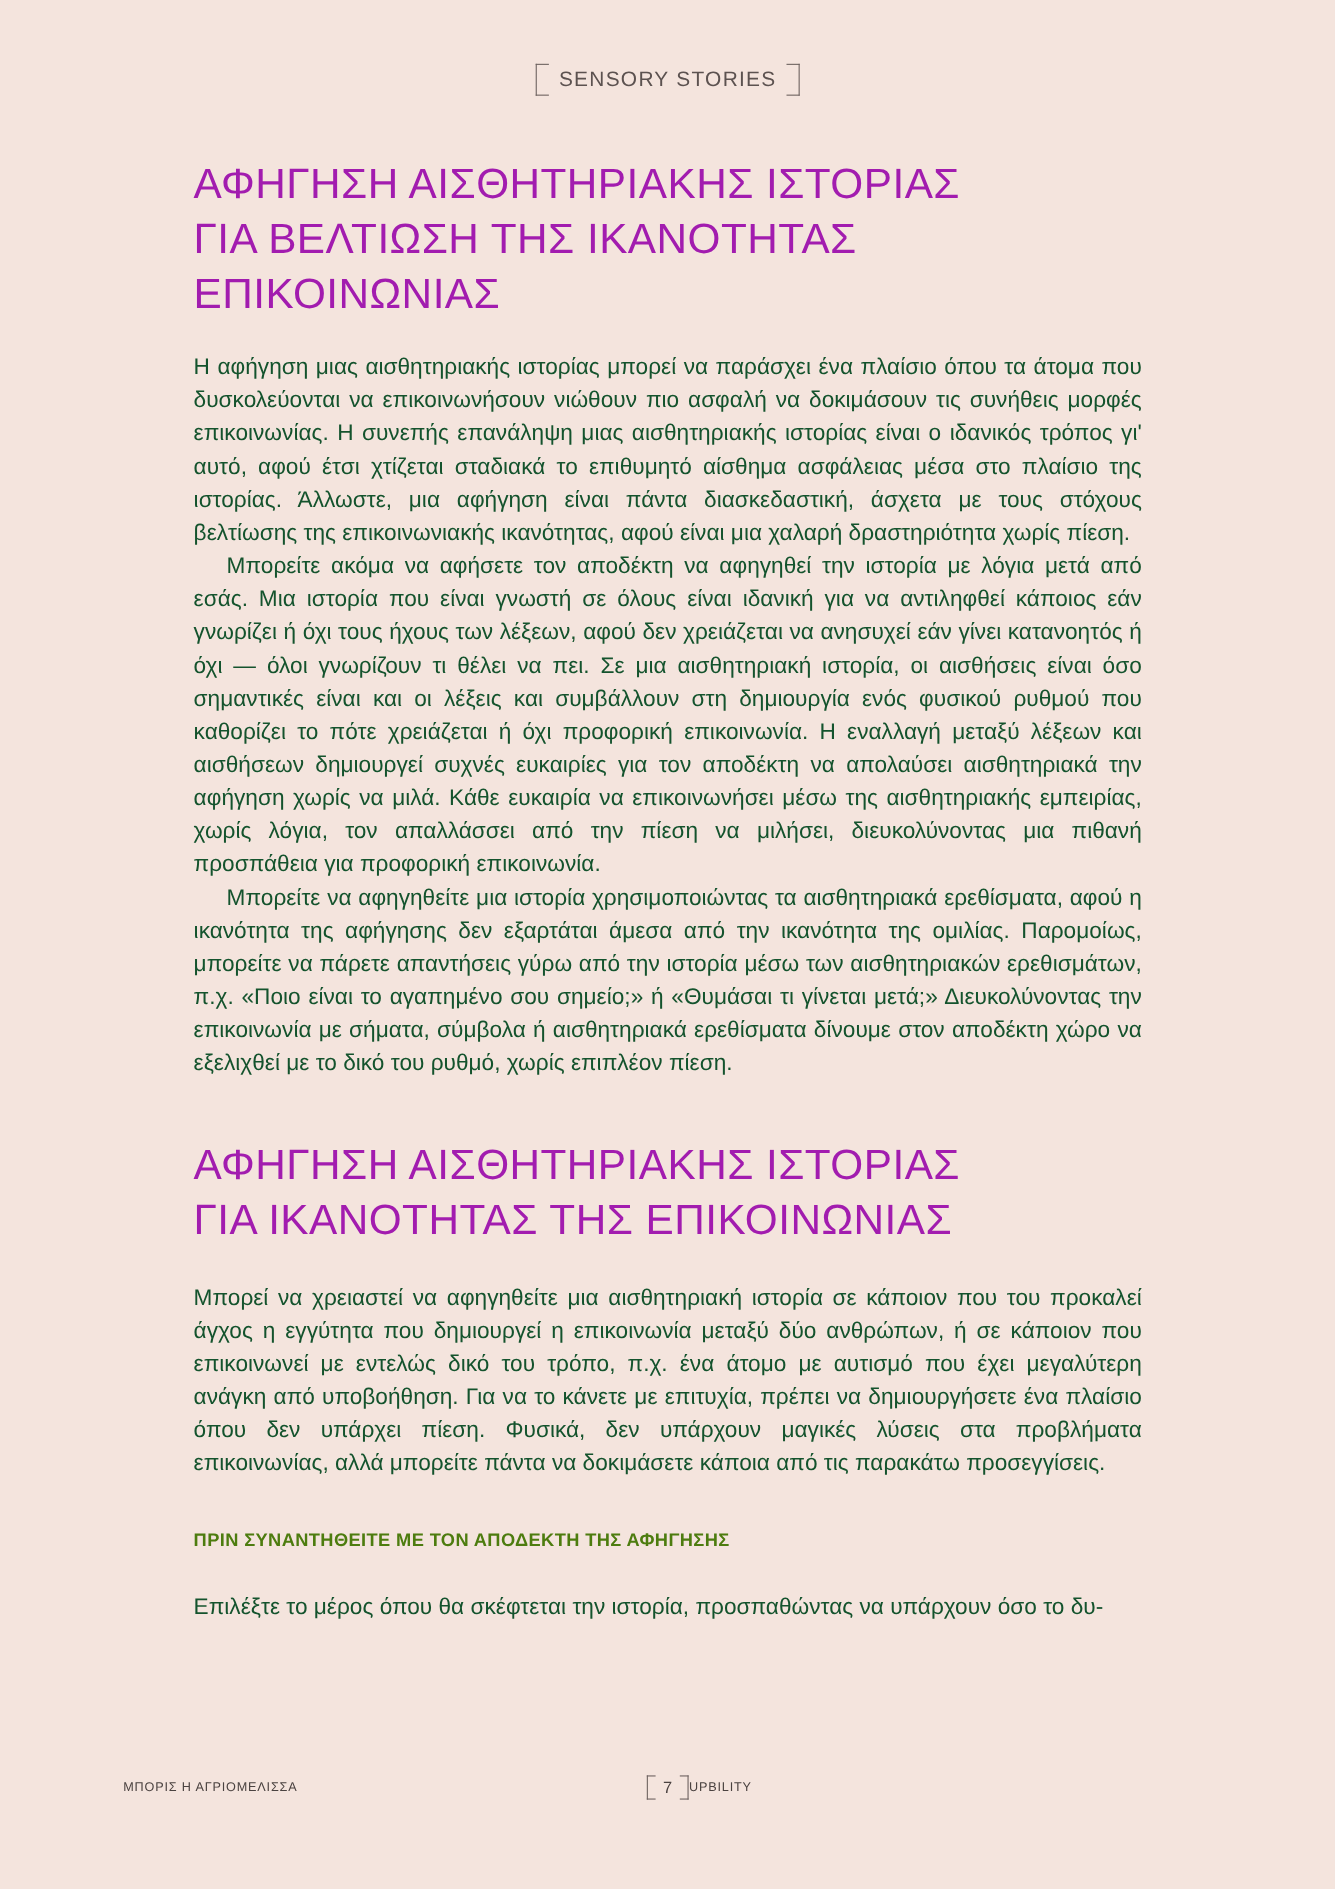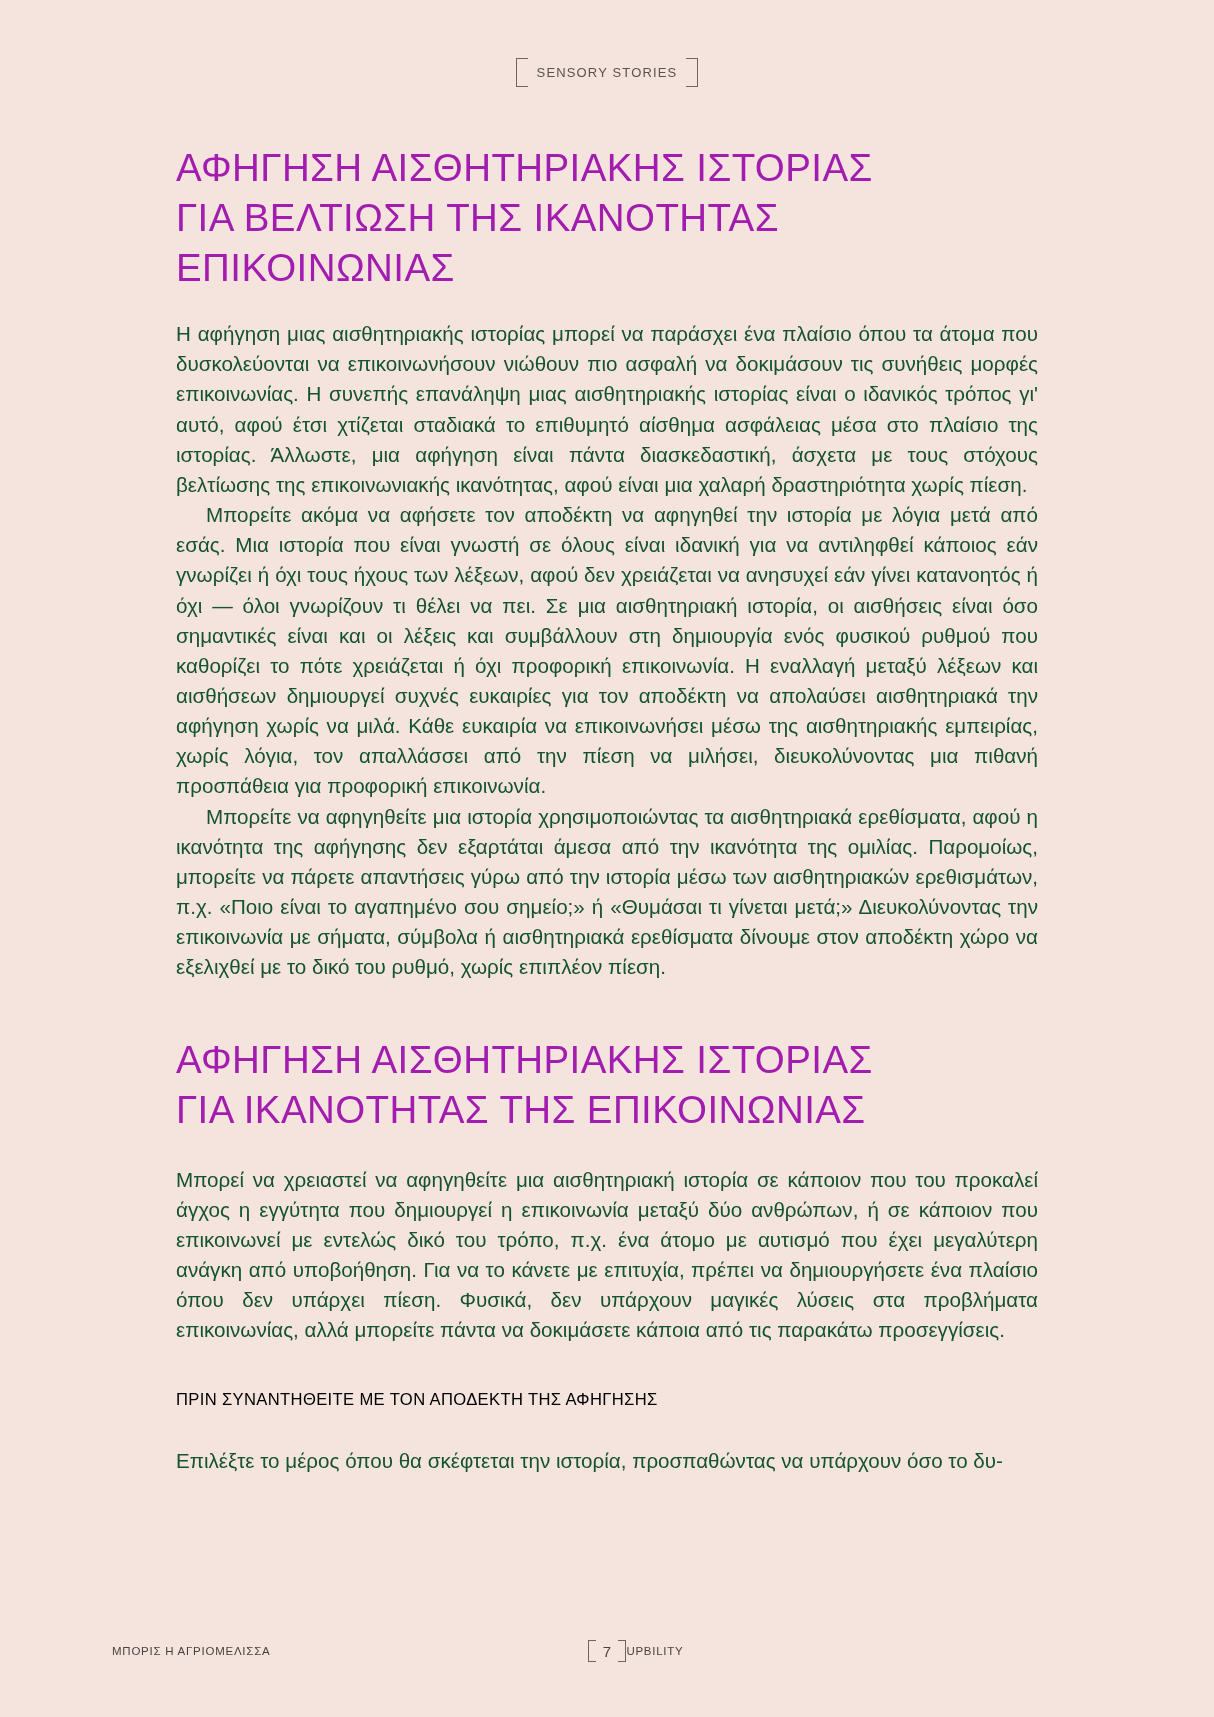--- a/index.html
+++ b/index.html
@@ -40,21 +40,21 @@
   .bracket {
     display: inline-block;
     width: 11px;
     height: 27px;
     border-top: 1.4px solid #6e6360;
     border-bottom: 1.4px solid #6e6360;
   }
   .bracket.left  { border-left: 1.4px solid #6e6360; }
   .bracket.right { border-right: 1.4px solid #6e6360; }
   .rh-text {
-    font-size: 13px;
+    font-size: 19px;
     letter-spacing: 1.15px;
     color: #5c5250;
     font-weight: 400;
     white-space: nowrap;
   }
 
   
   .content {
     margin: 0 auto;
     width: 862px;
@@ -84,34 +84,34 @@
     text-align: justify;
     text-justify: inter-word;
     margin: 0;
     color: #14532d;
     hyphens: manual;
   }
   p.body.indent { text-indent: 30px; }
 
   h3.sub-head {
     font-size: 16.6px;
-    font-weight: 400;
+    font-weight: 700;
     letter-spacing: 0.35px;
     margin: 44px 0 36px 0;
-    color: #000000;
+    color: #4d7c0f;
   }
 
   .after-sub { margin-top: 0; }
 
   
   .footer {
     position: absolute;
     left: 0;
     right: 0;
-    bottom: 46px;
+    bottom: 72px;
     height: 40px;
     display: flex;
     align-items: center;
     padding: 0 112px;
   }
   .footer-left, .footer-right {
     flex: 1 1 0;
     font-size: 11.5px;
     letter-spacing: 0.75px;
     color: #4a4240;

